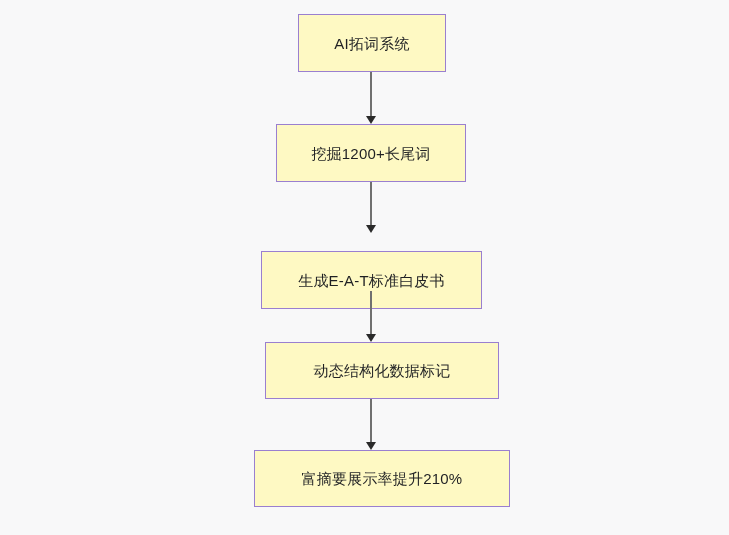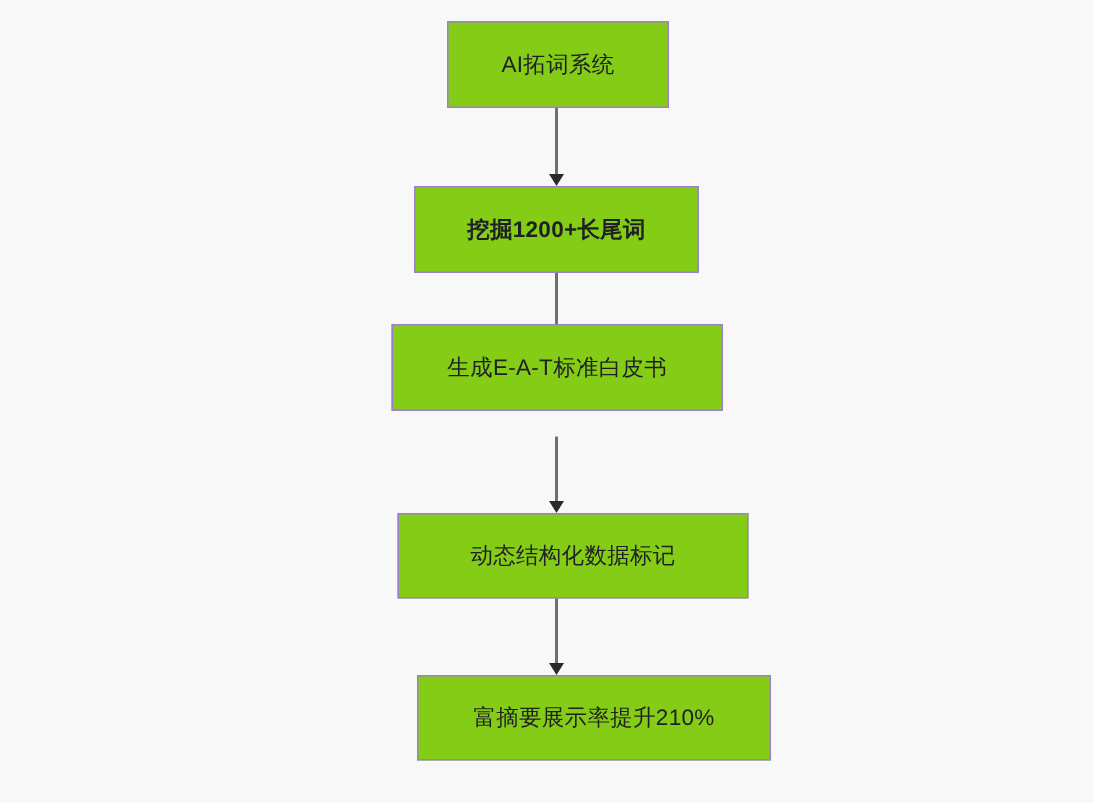--- a/index.html
+++ b/index.html
@@ -14,21 +14,21 @@
     overflow: hidden;
   }
   #flow-canvas {
     position: relative;
     width: 729px;
     height: 535px;
   }
   .node {
     position: absolute;
     box-sizing: border-box;
-    background: #84cc16;
+    background: #fef9c3;
     border: 1.4px solid #9a7fd0;
     display: flex;
     align-items: center;
     justify-content: center;
     color: #1f2023;
     font-size: 15px;
     letter-spacing: 0.2px;
     white-space: nowrap;
     line-height: 1;
   }
@@ -63,44 +63,44 @@
 
   <div class="node" style="left:298px; top:14px; width:148px; height:58px;">
     <span class="node-label">AI拓词系统</span>
   </div>
 
   <div class="connector" style="left:364px; top:72px; height:52px;">
     <div class="connector-line"></div>
     <div class="connector-head"></div>
   </div>
 
-  <div class="node" style="left:276px; top:124px; width:190px; height:58px;font-weight:bold;">
+  <div class="node" style="left:276px; top:124px; width:190px; height:58px;">
     <span class="node-label">挖掘1200+长尾词</span>
   </div>
 
   <div class="connector" style="left:364px; top:182px; height:51px;">
     <div class="connector-line"></div>
     <div class="connector-head"></div>
   </div>
 
-  <div class="node" style="left:261px; top:216px; width:221px; height:58px;">
+  <div class="node" style="left:261px; top:251px; width:221px; height:58px;">
     <span class="node-label">生成E-A-T标准白皮书</span>
   </div>
 
   <div class="connector" style="left:364px; top:291px; height:51px;">
     <div class="connector-line"></div>
     <div class="connector-head"></div>
   </div>
 
   <div class="node" style="left:265px; top:342px; width:234px; height:57px;">
     <span class="node-label">动态结构化数据标记</span>
   </div>
 
   <div class="connector" style="left:364px; top:399px; height:51px;">
     <div class="connector-line"></div>
     <div class="connector-head"></div>
   </div>
 
-  <div class="node" style="left:254px; top:450px; width:236px; height:57px;margin-left:24px;">
+  <div class="node" style="left:254px; top:450px; width:256px; height:57px;">
     <span class="node-label">富摘要展示率提升210%</span>
   </div>
 
 </div>
 
 </body></html>

